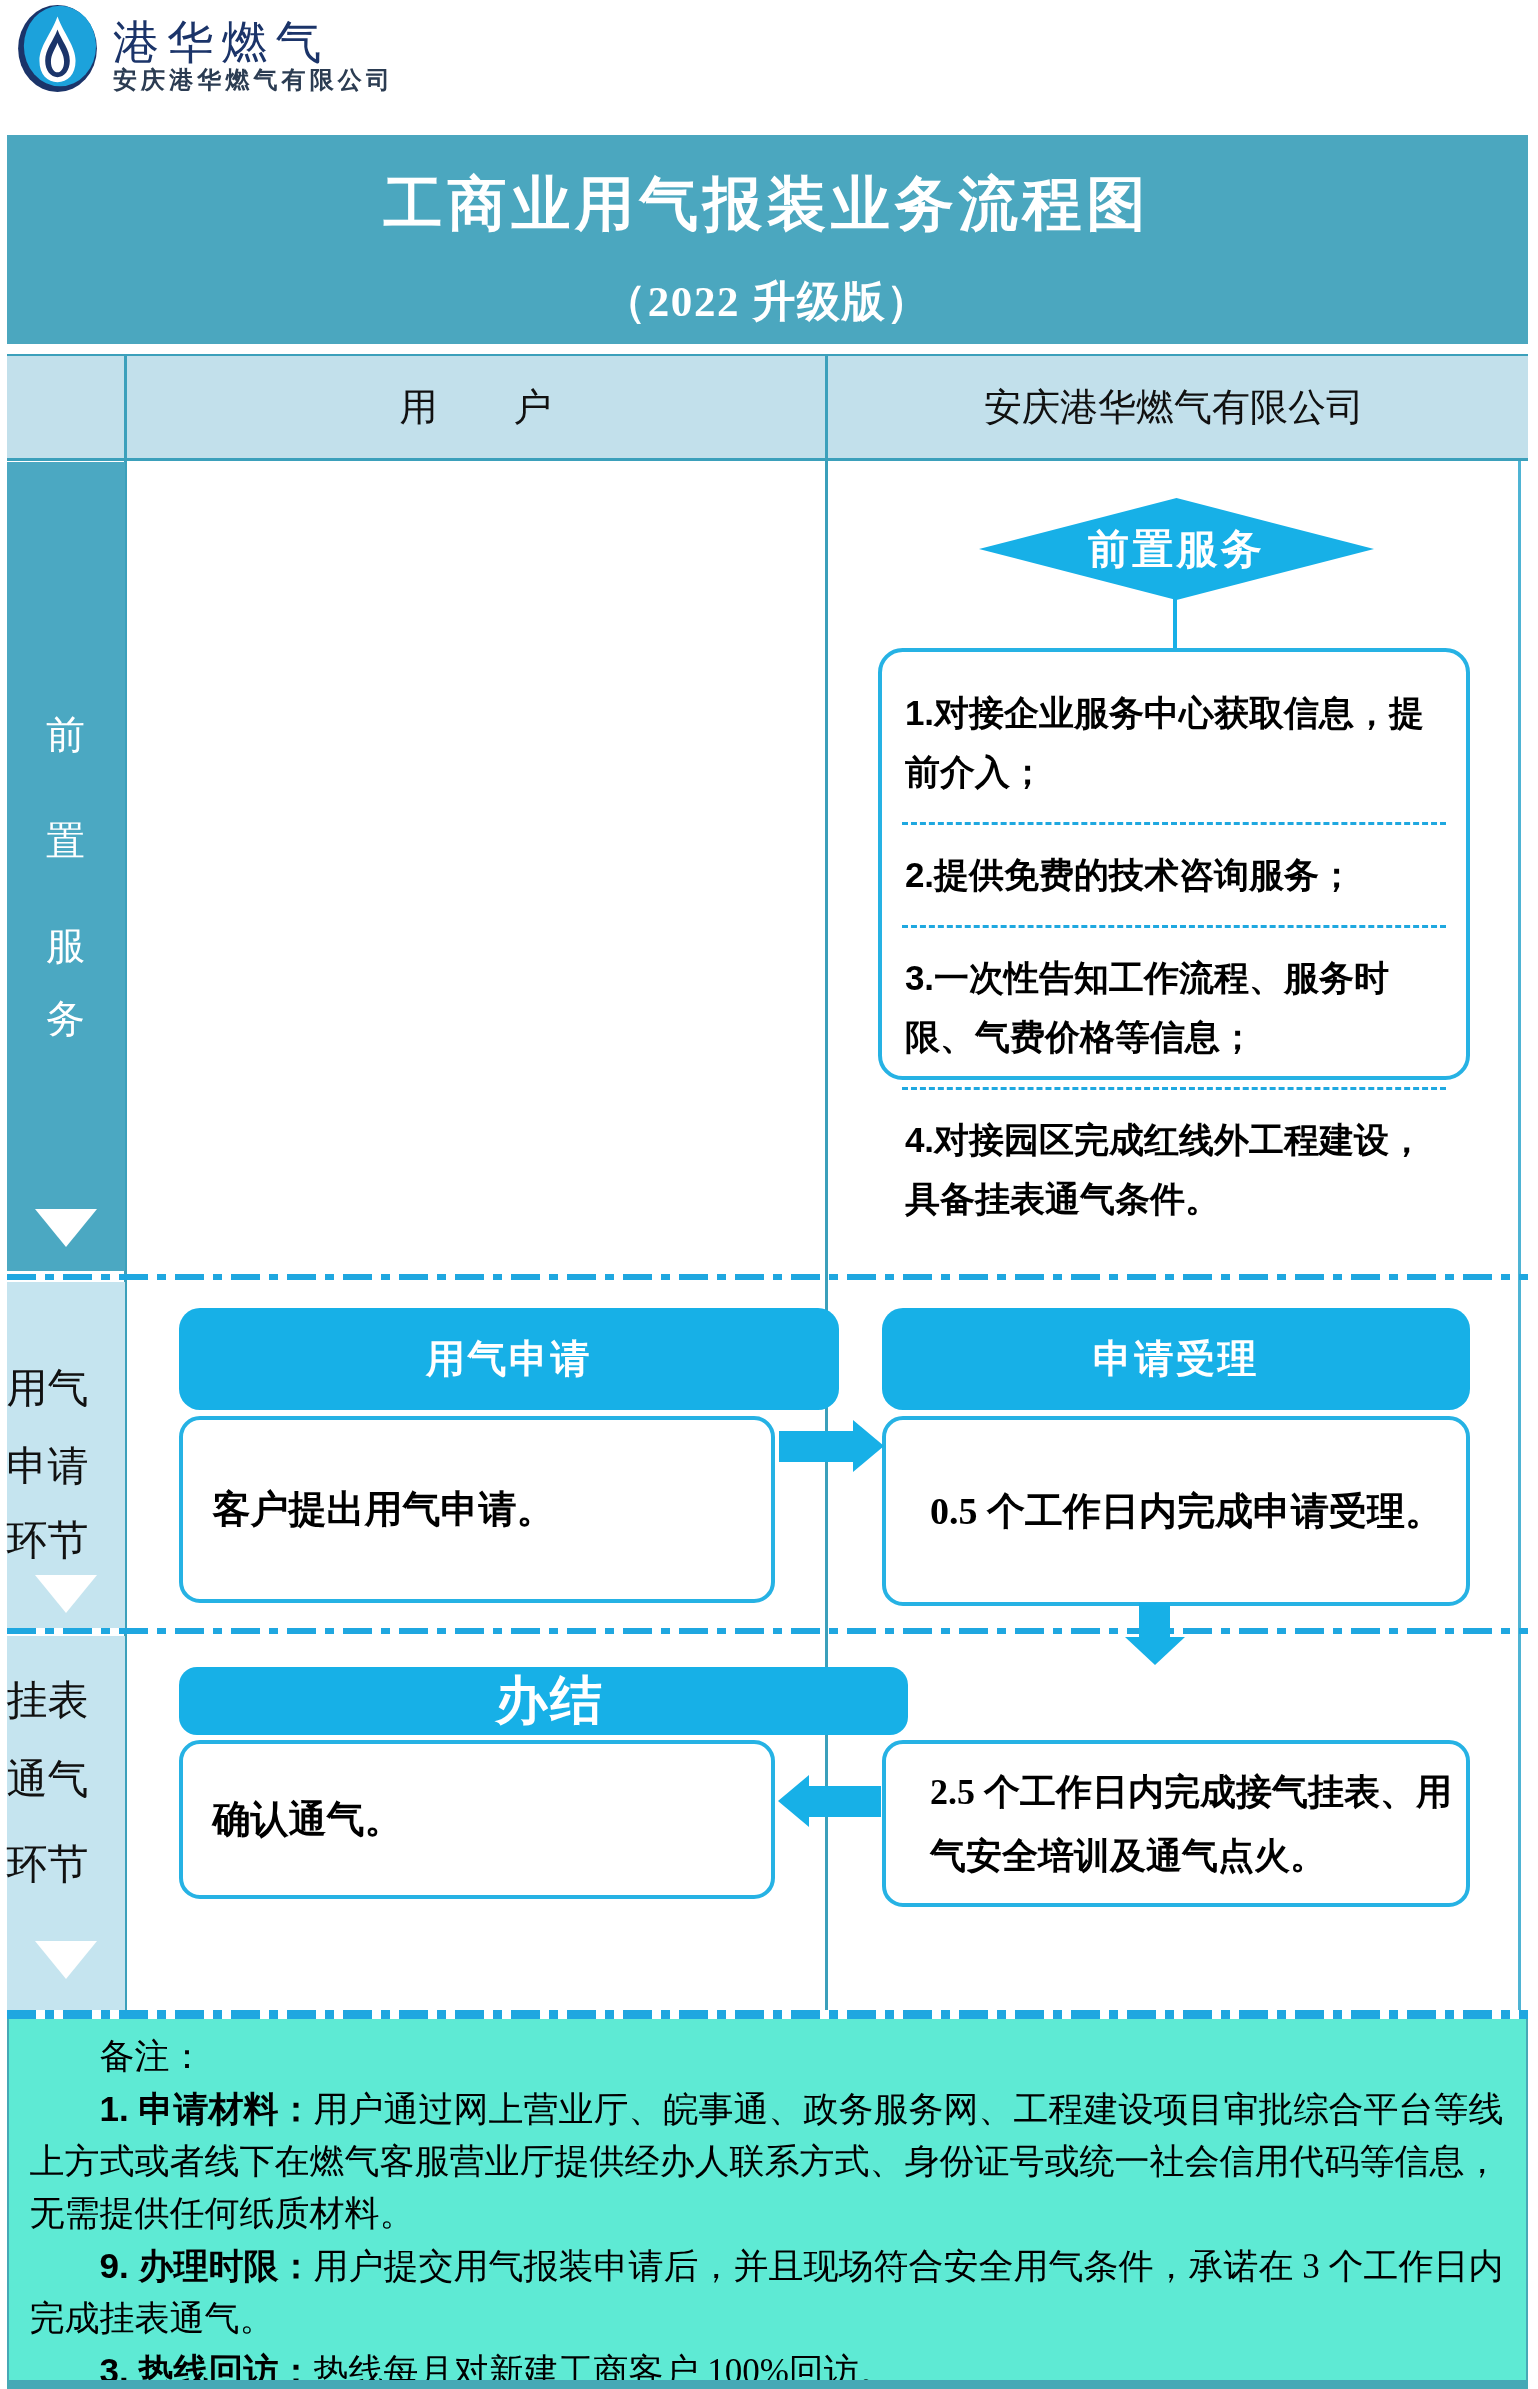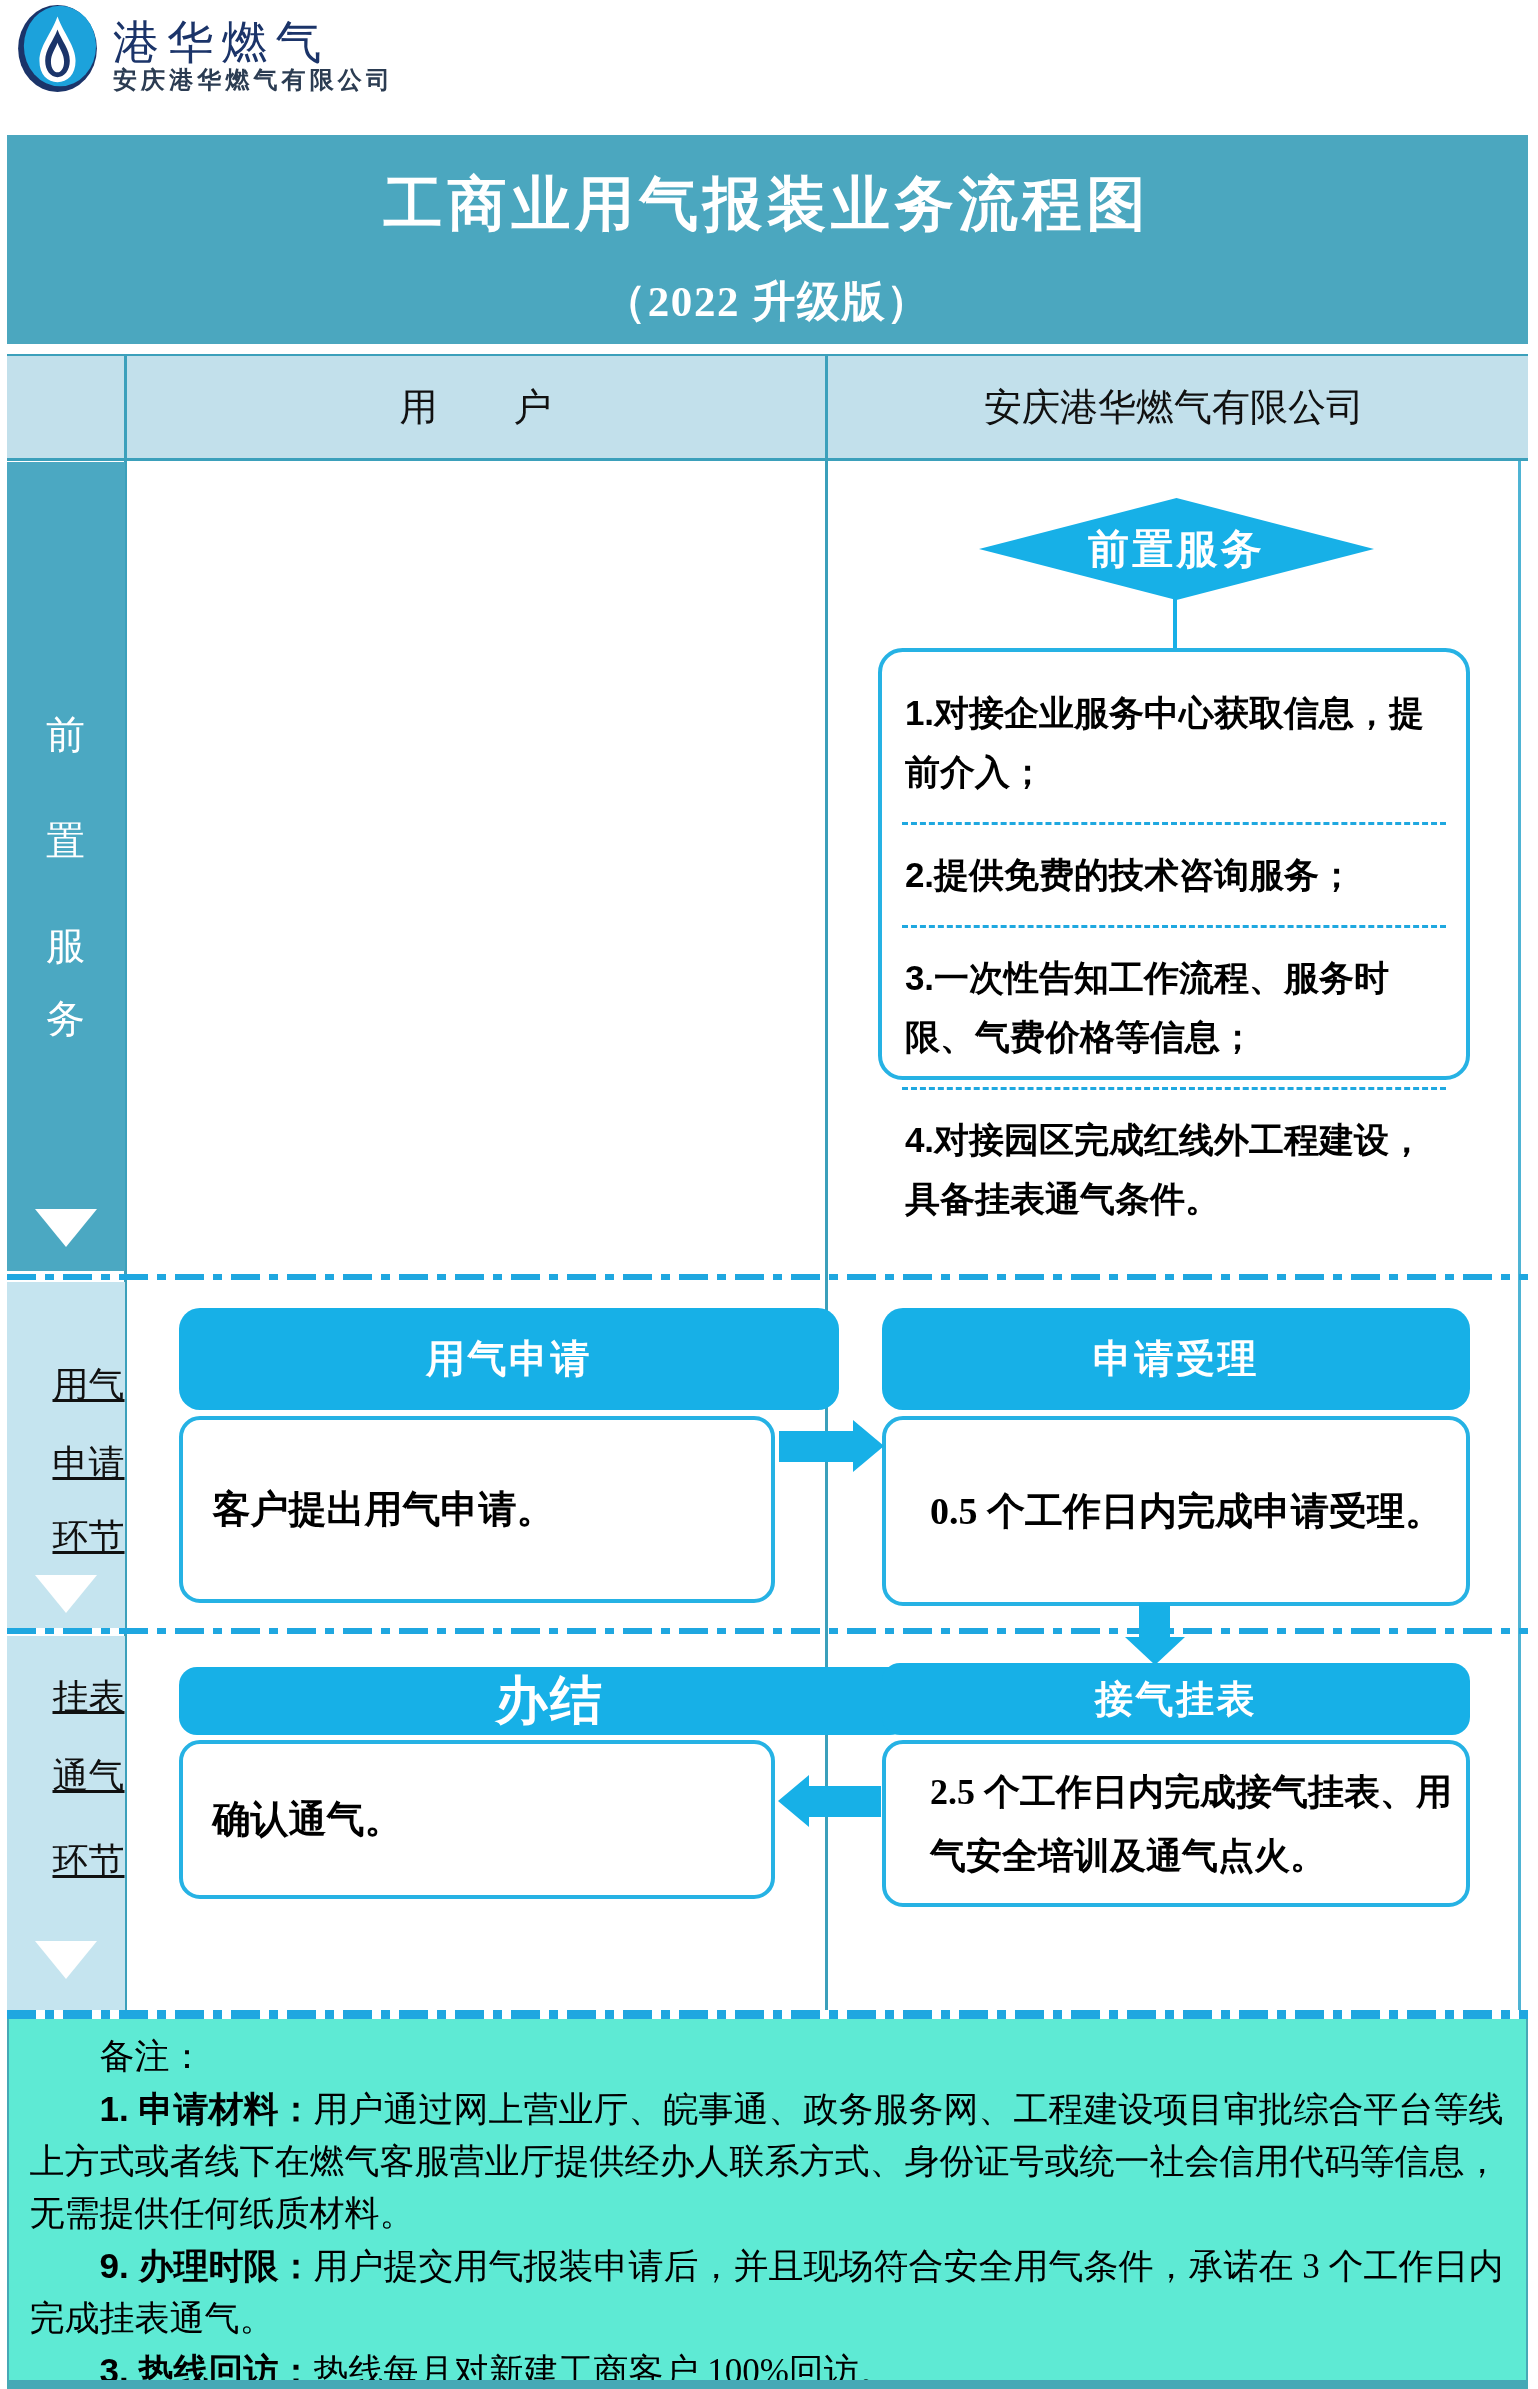--- a/index.html
+++ b/index.html
@@ -34,21 +34,21 @@
   #divider-sidebar{left:124px;top:354px;width:3.3px;height:1656px;}
   #divider-mid{left:825px;top:354px;width:3.3px;height:1656px;}
   #flow-right-border{left:1518px;top:461px;width:2.5px;height:1549px;background:#4fb4d4;}
 
   
   .sb{position:absolute;left:6.5px;width:118px;}
   #sb1{top:462px;height:809px;background:#4ba8c2;}
   #sb2{top:1282px;height:346px;background:#c5e4ef;}
   #sb3{top:1636px;height:374px;background:#c5e4ef;}
   .sb-char{position:absolute;left:0;width:118px;text-align:center;font-size:39px;color:#ffffff;}
-  .sb-line{position:absolute;left:0;width:118px;text-align:right;font-size:36px;color:#111;font-weight:500;text-decoration:underline;}
+  .sb-line{position:absolute;left:0;width:118px;text-align:left;font-size:41px;color:#111;font-weight:500;}
   .tri-down{position:absolute;width:0;height:0;border-left:31px solid transparent;
             border-right:31px solid transparent;border-top:38px solid #ffffff;}
 
   
   .dashline{position:absolute;left:6.5px;width:1521px;
     background:repeating-linear-gradient(90deg,#1fa7e0 0 29.5px,transparent 29.5px 38px,
                #1fa7e0 38px 47px,transparent 47px 56px);}
   #dash1{top:1274px;height:5.7px;}
   #dash2{top:1628px;height:5.7px;}
   #dash3{top:2010px;height:9px;}
@@ -173,21 +173,20 @@
   <div class="step-body" id="apply-user-body">客户提出用气申请。</div>
   <div class="step-hdr" id="apply-co-hdr">申请受理</div>
   <div class="step-body" id="apply-co-body">0.5 个工作日内完成申请受理。</div>
   <div class="arrow-part" id="arrow-right-shaft"></div>
   <div class="arrow-part" id="arrow-right-head"></div>
   <div class="arrow-part" id="arrow-down-shaft"></div>
   <div class="arrow-part" id="arrow-down-head"></div>
 
   <div class="step-hdr" id="meter-user-hdr">办结</div>
   <div class="step-body" id="meter-user-body">确认通气。</div>
-  <div class="step-hdr" id="meter-co-hdr">接气挂表</div>
   <div class="step-body" id="meter-co-body">2.5 个工作日内完成接气挂表、用气安全培训及通气点火。</div>
   <div class="arrow-part" id="arrow-left-head"></div>
   <div class="arrow-part" id="arrow-left-shaft"></div>
 
   <div id="notes-box">
     <p id="notes-label">备注：</p>
     <p><span class="note-bold">1. 申请材料：</span><span>用户通过网上营业厅、皖事通、政务服务网、工程建设项目审批综合平台等线上方式或者线下在燃气客服营业厅提供经办人联系方式、身份证号或统一社会信用代码等信息，无需提供任何纸质材料。</span></p>
     <p><span class="note-bold">9. 办理时限：</span><span>用户提交用气报装申请后，并且现场符合安全用气条件，承诺在 3 个工作日内完成挂表通气。</span></p>
     <p><span class="note-bold">3. 热线回访：</span><span>热线每月对新建工商客户 100%回访。</span></p>
   </div>

